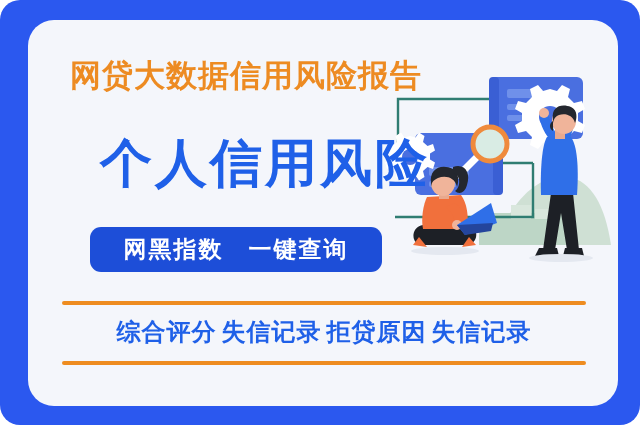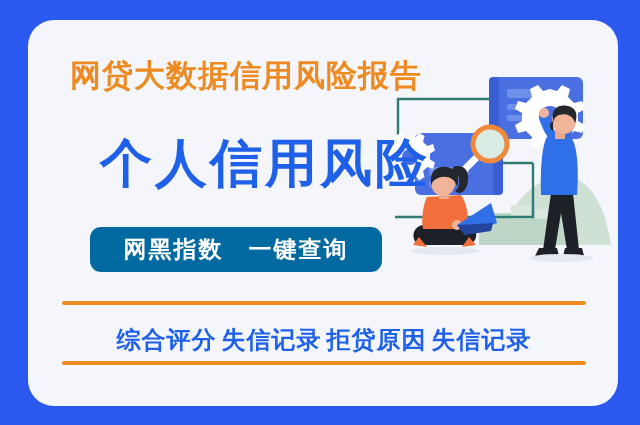--- a/index.html
+++ b/index.html
@@ -9,20 +9,21 @@
   }
   body {
     font-family: "Liberation Sans", "DejaVu Sans", sans-serif;
   }
   #poster {
     position: relative;
     width: 640px;
     height: 425px;
     background: #2b58ef;
     overflow: hidden;
+    border-radius: 20px;
   }
   
   #card {
     position: absolute;
     left: 28px;
     top: 20px;
     width: 590px;
     height: 386px;
     background: #f4f6fb;
     border-radius: 26px;
@@ -50,21 +51,21 @@
     color: #1f60e8;
     letter-spacing: 3px;
     white-space: nowrap;
   }
   .pill {
     position: absolute;
     left: 62px;
     top: 207px;
     width: 292px;
     height: 45px;
-    background: #0369a1;
+    background: #1d4ed8;
     border-radius: 11px;
     box-sizing: border-box;
   }
   .pill-label {
     position: absolute;
     left: 0;
     top: 0;
     width: 292px;
     height: 45px;
     line-height: 45px;
@@ -82,24 +83,25 @@
     width: 524px;
     height: 4px;
     background: #ee8c20;
     border-radius: 2px;
   }
   .rule-top { top: 281px; }
   .rule-bottom { top: 341px; }
   .footer-list {
     position: absolute;
     left: 34px;
-    top: 304px;
+    top: 289px;
     width: 524px;
     height: 46px;
     display: flex;
+    align-items: center;
     justify-content: center;
     gap: 5px;
   }
   .footer-item {
     font-size: 24px;
     font-weight: 700;
     color: #1f60e8;
     letter-spacing: 1px;
     white-space: nowrap;
   }

